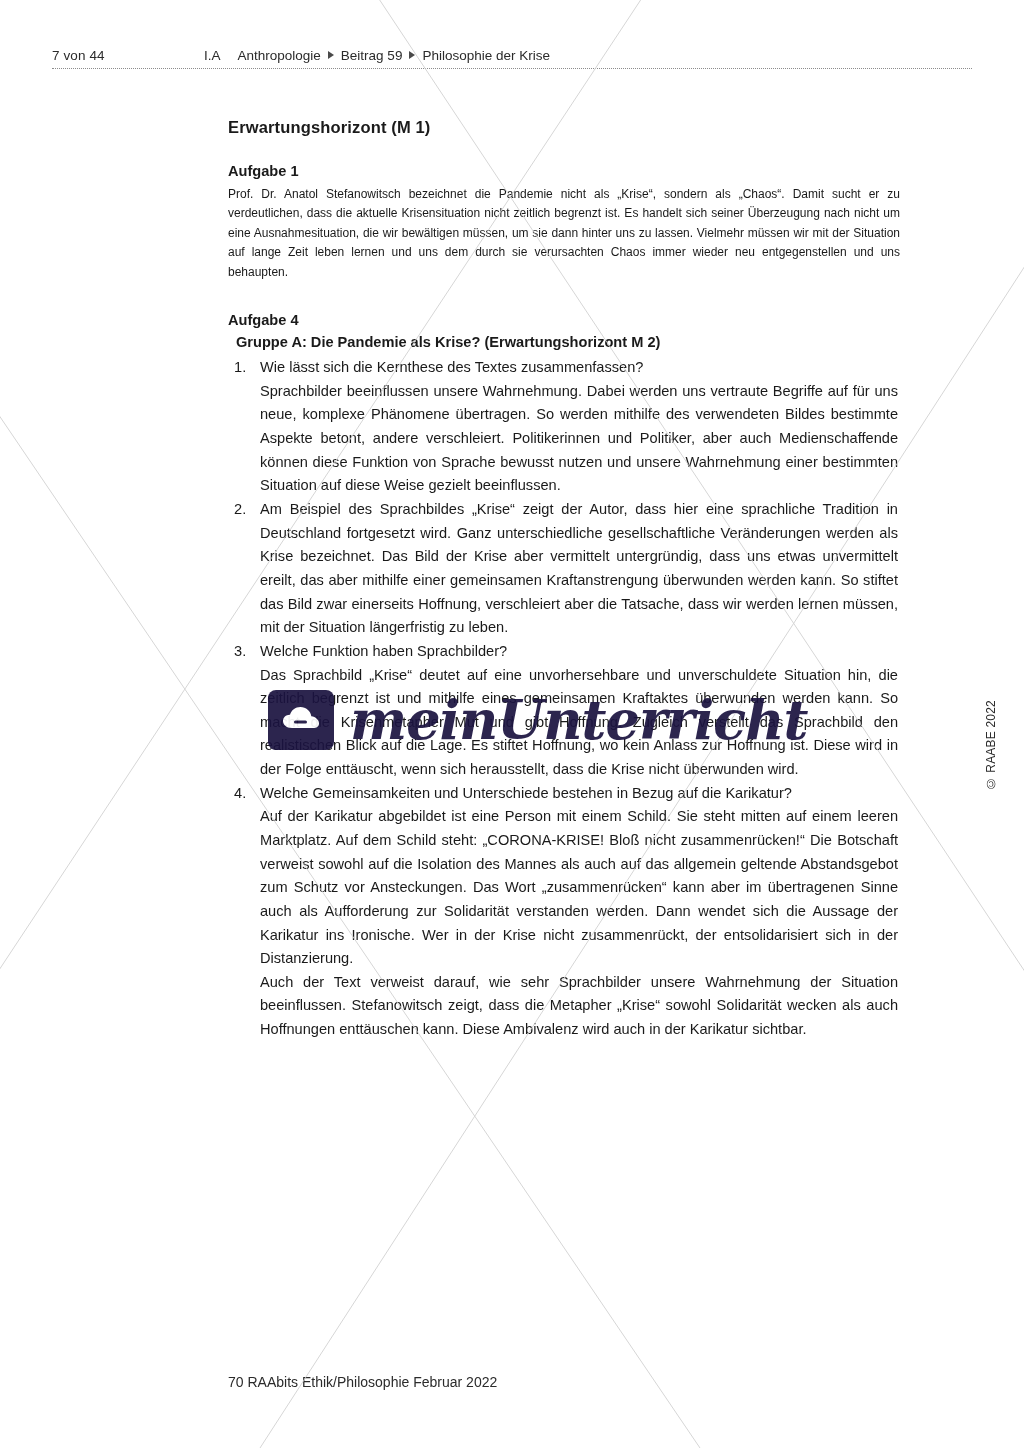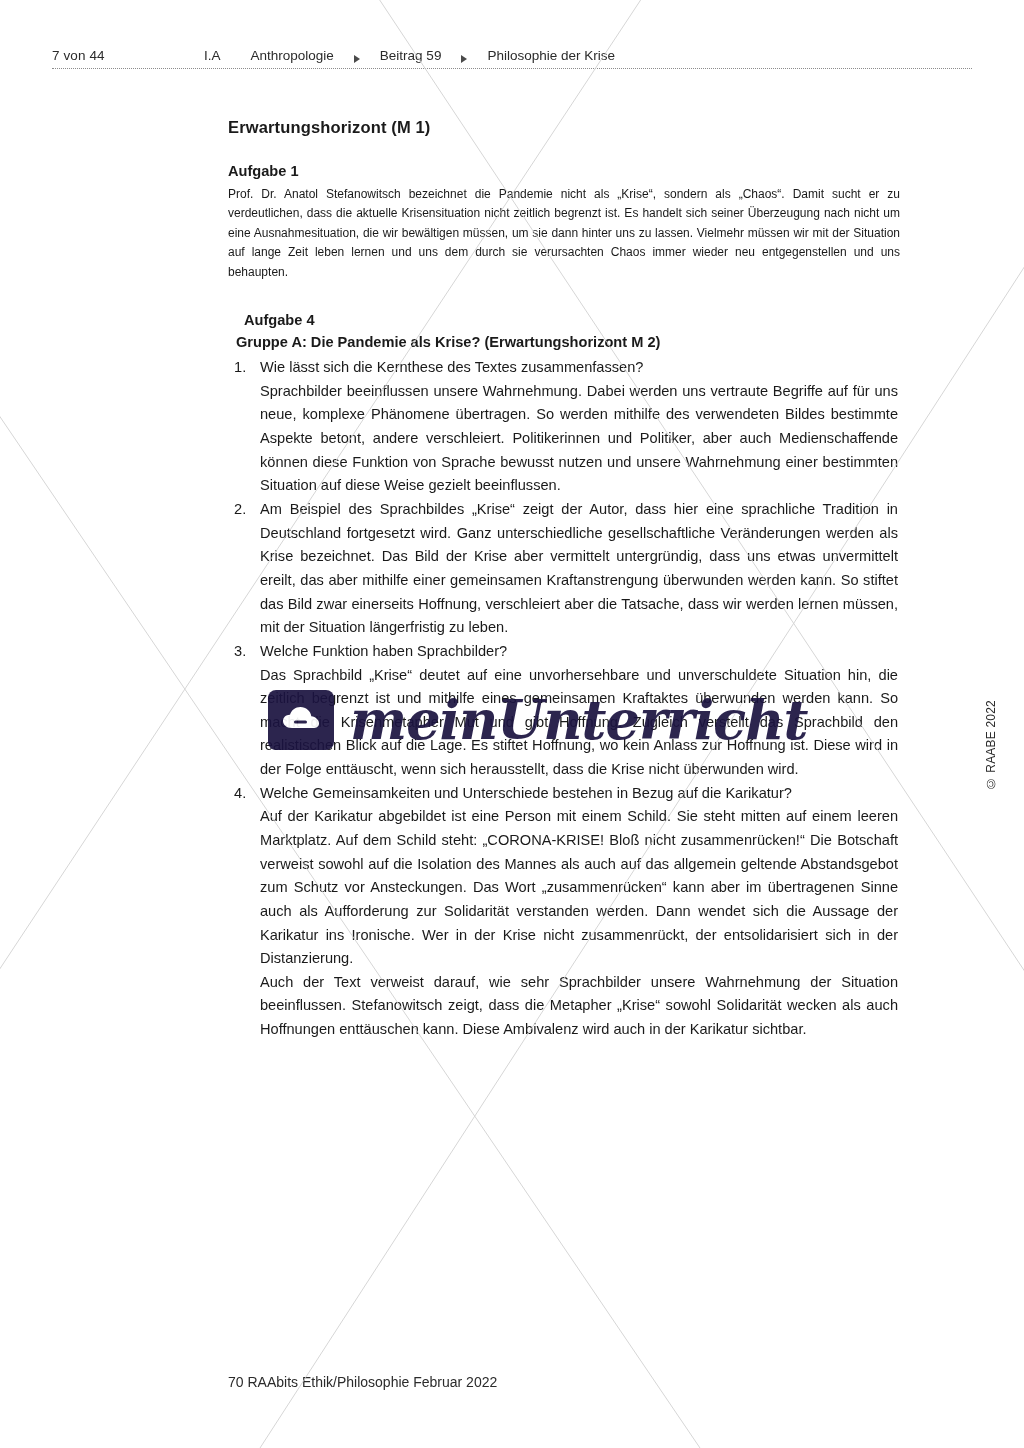--- a/index.html
+++ b/index.html
@@ -45,22 +45,22 @@
     font-size: 13.5px;
     color: #2b2b2b;
   }
   .header .page-no {
     width: 152px;
     flex: none;
     letter-spacing: .1px;
   }
   .header .crumbs {
     display: flex;
-    align-items: flex-end;
-    gap: 20px;
+    align-items: center;
+    gap: 7px;
     white-space: nowrap;
   }
   .header .crumb-code { margin-right: 10px; }
   .tri {
     display: inline-block;
     width: 0; height: 0;
     border-left: 6px solid #4a4a4a;
     border-top: 4.2px solid transparent;
     border-bottom: 4.2px solid transparent;
     position: relative;
@@ -89,21 +89,21 @@
     font-weight: bold;
     margin: 0 0 26px 0;
     letter-spacing: .15px;
   }
 
   h2.task {
     font-size: 14.6px;
     font-weight: bold;
     margin: 0 0 6px 0;
   }
-  h2.task.spaced { margin-top: 30px; margin-left: 16px; }
+  h2.task.spaced { margin-top: 30px; }
 
   h3.group {
     font-size: 14.6px;
     font-weight: bold;
     margin: 0 0 5px 8px;
   }
 
   p.body {
     font-size: 12px;
     line-height: 1.62;

